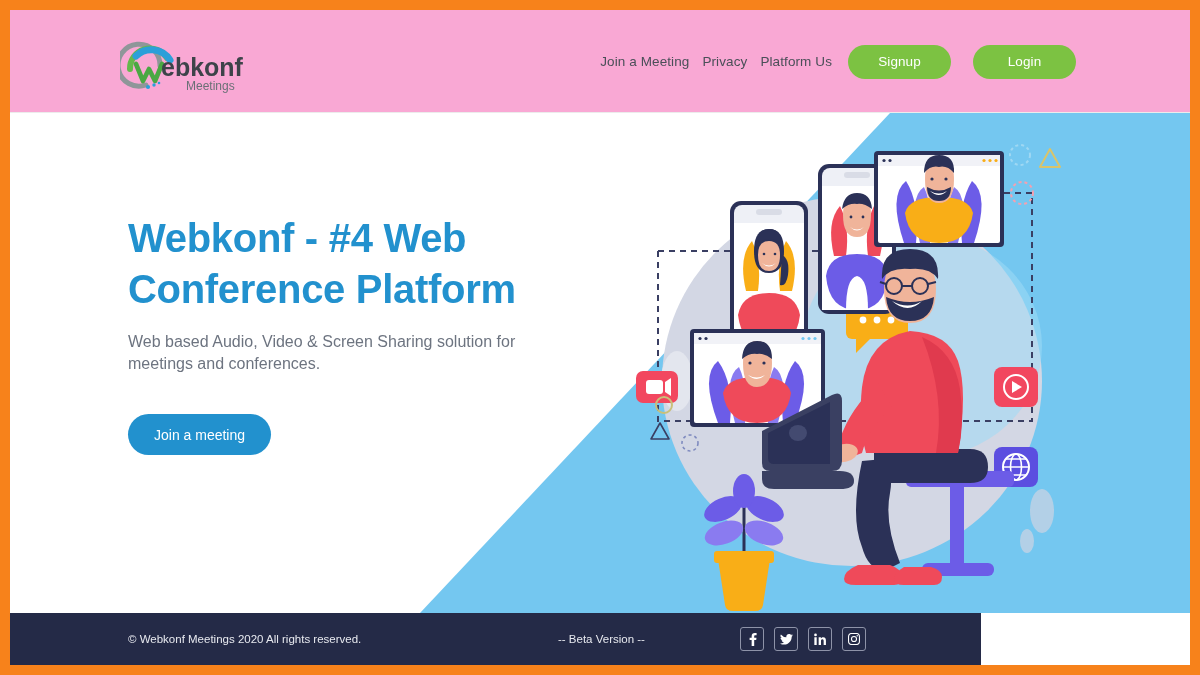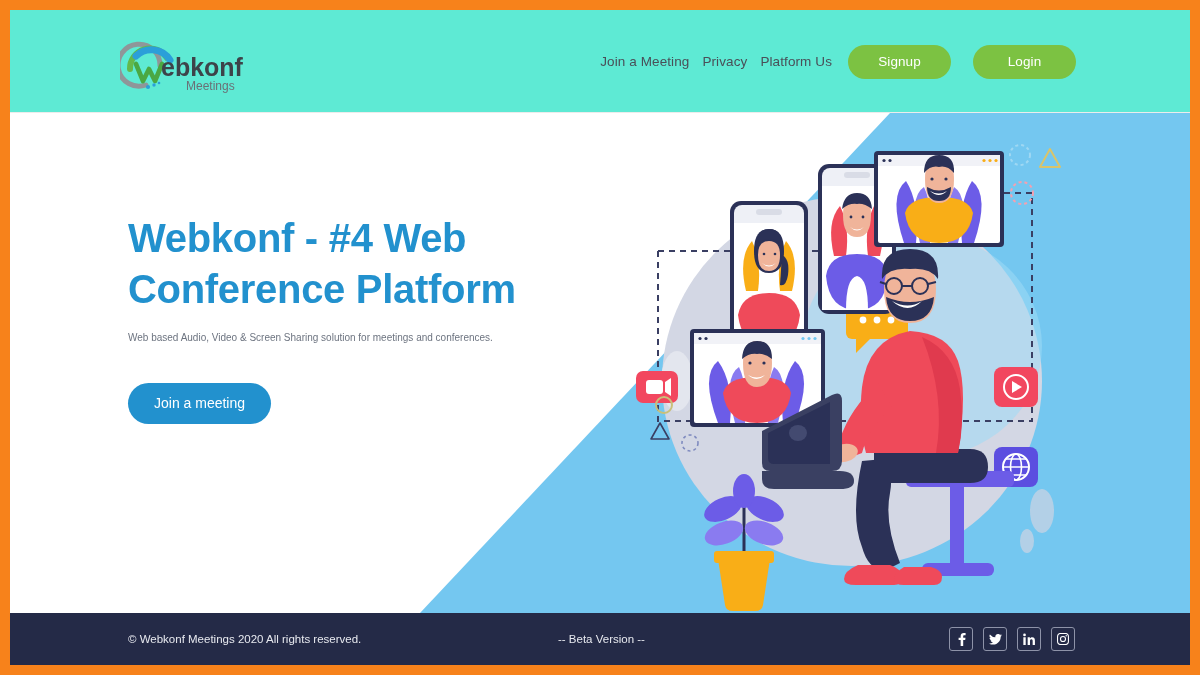--- a/index.html
+++ b/index.html
@@ -13,21 +13,21 @@
   .frame {
     position:absolute; left:10px; top:10px;
     width:1180px; height:655px;
     background:#ffffff;
     overflow:hidden;
   }
 
   
   .header {
     position:absolute; left:0; top:0; width:100%; height:103px;
-    background:#5eead4;
+    background:#f9a8d4;
     border-bottom:1px solid #ececec;
     z-index:40;
   }
   .logo-wrap {
     position:absolute; left:110px; top:26px;
     width:130px; height:62px;
   }
   .logo-wrap svg { display:block; }
 
   .nav {
@@ -64,37 +64,37 @@
   }
 
   
   .hero-copy { position:absolute; left:118px; top:100px; width:470px; z-index:5; }
   .headline {
     font-size:40px; line-height:1.27; font-weight:700;
     color:#2291ce; letter-spacing:-.3px;
   }
   .subhead {
     margin-top:16px;
-    font-size:10px; line-height:1.42; color:#6d7480;
+    font-size:16px; line-height:1.42; color:#6d7480;
     max-width:430px;
   }
   .cta-row { margin-top:38px; display:flex; gap:20px; }
   .cta {
     background:#2291ce; color:#ffffff; border:none;
     border-radius:22px; height:41px; padding:0 26px;
     font-size:14px; font-family:inherit; cursor:pointer;
   }
 
   
   .illo { position:absolute; left:612px; top:18px; width:470px; height:480px; z-index:6; }
   .illo svg { display:block; }
 
   
   .footer {
-    position:absolute; left:0; bottom:0; width:1180px; height:52px;
+    position:absolute; left:0; bottom:0; width:971px; height:52px;
     background:#242a47; z-index:30;
   }
   .copy {
     position:absolute; left:118px; top:50%; transform:translateY(-50%);
     font-size:11.5px; color:#e7e9ef;
   }
   .beta {
     position:absolute; left:548px; top:50%; transform:translateY(-50%);
     font-size:11.5px; color:#e7e9ef;
   }

